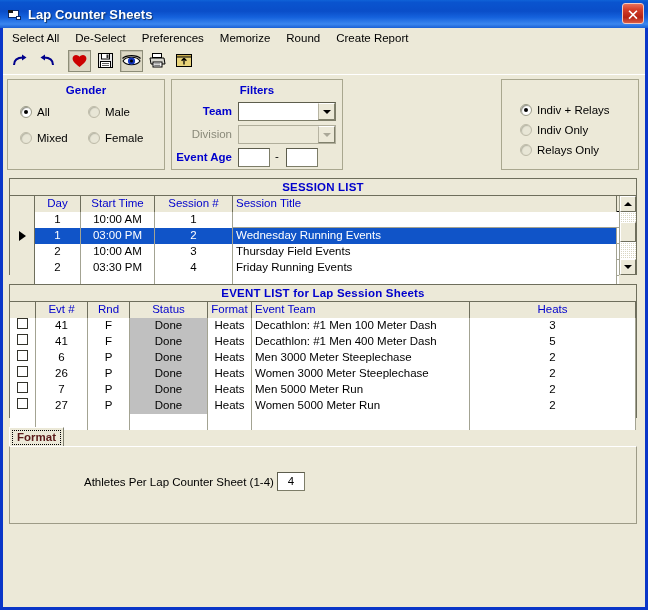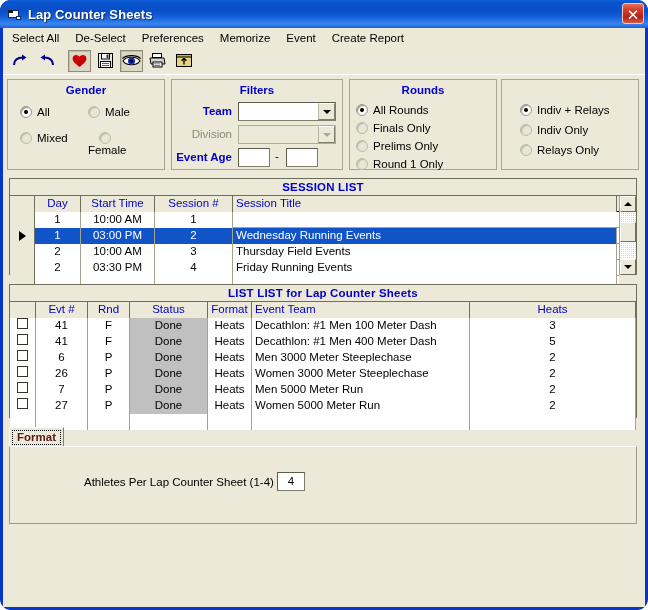--- a/index.html
+++ b/index.html
@@ -13,21 +13,20 @@
   }
 
   .window {
     position: relative;
     width: 648px;
     height: 610px;
     box-sizing: border-box;
     background: #0a36c8;
     padding: 3px 3px 3px 3px;
     overflow: hidden;
-    border-radius: 11px;
   }
 
   
   .titlebar {
     position: absolute;
     left: 0; top: 0;
     width: 648px;
     height: 28px;
     background: linear-gradient(to bottom,
         #1063d8 0%, #0a54cf 8%, #0a4ec9 40%,
@@ -477,21 +476,21 @@
         <path d="M2.6 2.2 L6 5.6 L9.4 2.2 L10.5 3.3 L7.1 6.7 L10.5 10.1 L9.4 11.2 L6 7.8 L2.6 11.2 L1.5 10.1 L4.9 6.7 L1.5 3.3 Z" fill="#ffffff"></path>
       </svg>
     </div>
   </div>
 
   <div class="menubar">
     <div class="menu-item">Select All</div>
     <div class="menu-item">De-Select</div>
     <div class="menu-item">Preferences</div>
     <div class="menu-item">Memorize</div>
-    <div class="menu-item">Event</div>
+    <div class="menu-item">Round</div>
     <div class="menu-item">Create Report</div>
   </div>
 
   <div class="toolbar">
 
     <div class="tb-btn">
       <svg width="17" height="14" viewBox="0 0 17 14">
         <path d="M2 11 C2 5 7 3.5 11 3.5" stroke="#00008b" stroke-width="2" fill="none"></path>
         <path d="M10 0.5 L14.5 3.6 L10 6.6 Z" fill="#00008b"></path>
       </svg>
@@ -562,21 +561,21 @@
           <span>All</span>
         </div>
         <div class="radio-row" style="left:80px; top:26px;">
           <span class="radio dim"></span>
           <span>Male</span>
         </div>
         <div class="radio-row" style="left:12px; top:52px;">
           <span class="radio dim"></span>
           <span>Mixed</span>
         </div>
-        <div class="radio-row" style="left:80px; top:52px;flex-direction:column;">
+        <div class="radio-row" style="left:80px; top:52px;">
           <span class="radio dim"></span>
           <span>Female</span>
         </div>
       </div>
 
       <div class="grp grp-filters">
         <div class="grp-title">Filters</div>
 
         <div class="lbl-blue" style="left:4px; top:25px; width:56px;">Team</div>
         <div class="combo" style="left:66px; top:22px; width:98px;">
@@ -591,39 +590,20 @@
               <span class="arrow-dn dim"></span>
             </div>
         </div>
 
         <div class="lbl-blue" style="left:0px; top:71px; width:60px;">Event Age</div>
         <div class="tbox" style="left:66px; top:68px; width:32px;"></div>
         <div class="dash" style="left:103px; top:70px;">-</div>
         <div class="tbox" style="left:114px; top:68px; width:32px;"></div>
       </div>
 
-      <div class="grp grp-rounds">
-        <div class="grp-title">Rounds</div>
-        <div class="radio-row" style="left:6px; top:24px;">
-          <span class="radio on"></span>
-          <span>All Rounds</span>
-        </div>
-        <div class="radio-row" style="left:6px; top:42px;">
-          <span class="radio dim"></span>
-          <span>Finals Only</span>
-        </div>
-        <div class="radio-row" style="left:6px; top:60px;">
-          <span class="radio dim"></span>
-          <span>Prelims Only</span>
-        </div>
-        <div class="radio-row" style="left:6px; top:78px;">
-          <span class="radio dim"></span>
-          <span>Round 1 Only</span>
-        </div>
-      </div>
 
       <div class="grp grp-type">
         <div class="radio-row" style="left:18px; top:24px;">
           <span class="radio on"></span>
           <span>Indiv + Relays</span>
         </div>
         <div class="radio-row" style="left:18px; top:44px;">
           <span class="radio dim"></span>
           <span>Indiv Only</span>
         </div>
@@ -698,21 +678,21 @@
             <div class="sb-thumb" style="top:10px; height:20px;"></div>
           </div>
           <div class="sb-btn">
               <span class="arrow-dn-sm"></span>
             </div>
         </div>
       </div>
     </div>
 
     <div class="panel" style="left:6px; top:209px; width:628px; height:134px;">
-      <div class="panel-title">LIST LIST for Lap Counter Sheets</div>
+      <div class="panel-title">EVENT LIST for Lap Session Sheets</div>
 
       <div class="grid">
 
         <div class="grow ghead">
           <div class="gcell c" style="width:26px;"></div>
           <div class="gcell c" style="width:52px;">Evt #</div>
           <div class="gcell c" style="width:42px;">Rnd</div>
           <div class="gcell c" style="width:78px;">Status</div>
           <div class="gcell c" style="width:44px;">Format</div>
           <div class="gcell l" style="width:218px;">Event Team</div>

